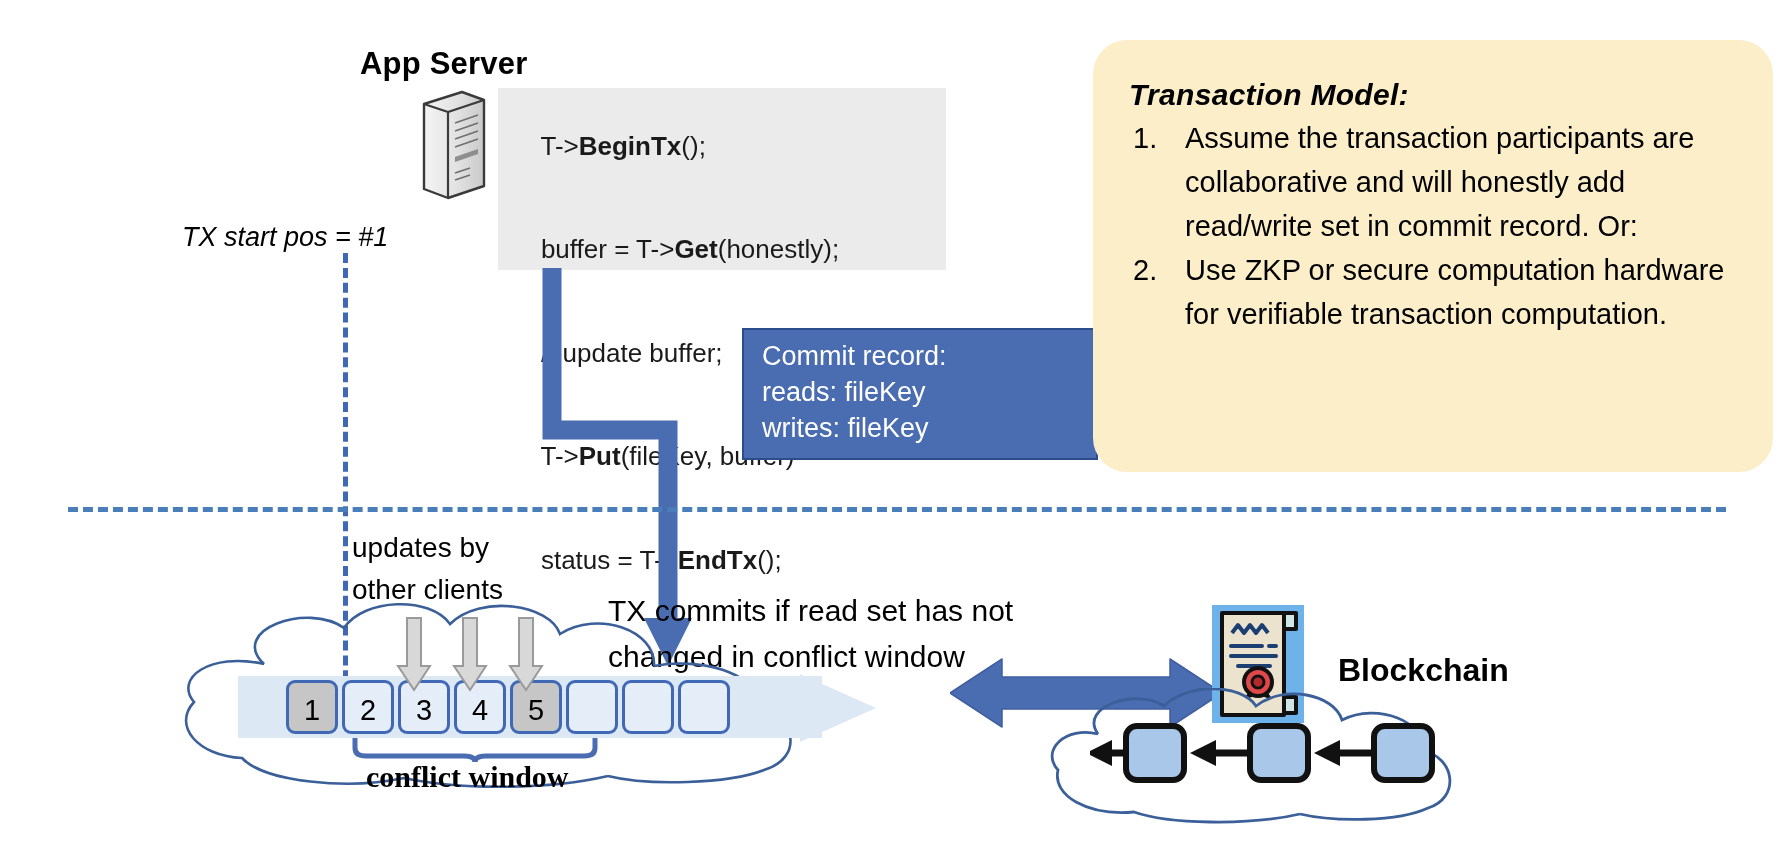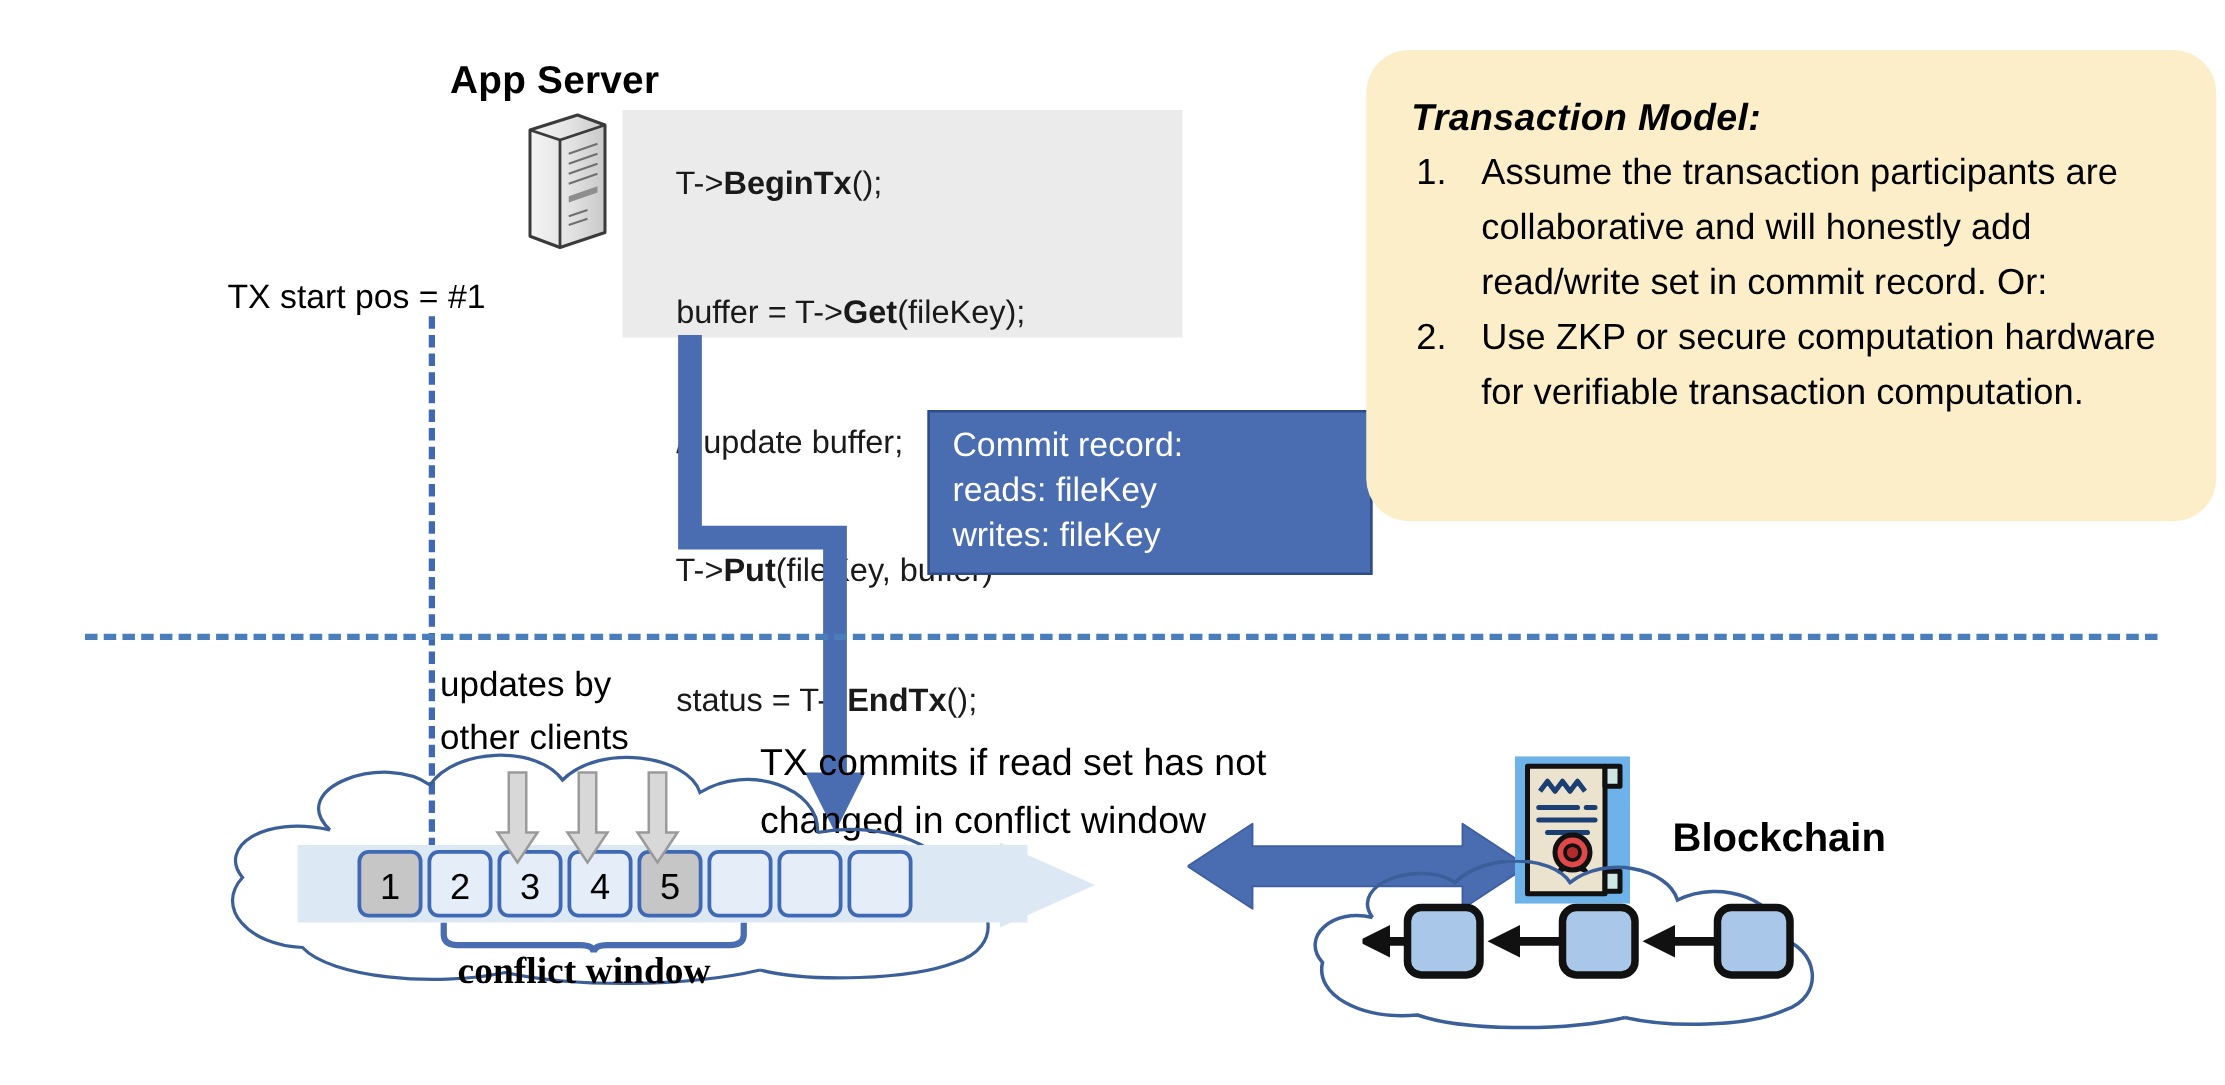--- a/index.html
+++ b/index.html
@@ -25,21 +25,21 @@
     background:#ebebeb;
     padding:6px 0 0 14px;
     box-sizing:border-box;
   }
   #code-block .line{
     font-size:26px; line-height:34.5px; color:#1a1a1a; white-space:pre;
   }
   #code-block .line b{font-weight:bold;}
 
   
-  #tx-start-label{ left:182px; top:222px; font-size:27px; }
+  #tx-start-label{ left:182px; top:222px; font-size:27px;font-style:italic; }
   #tx-start-line{
     left:343px; top:253px; width:0; height:472px;
     border-left:5px dashed #3f69b5;
   }
 
   
   #separator{
     left:68px; top:507px; width:1658px; height:0;
     border-top:5px dashed #4a7ebb;
   }
@@ -52,21 +52,21 @@
   }
   #commit-record .crline{
     color:#ffffff;font-size:27px;line-height:36px;white-space:pre;
   }
 
   
   #commit-arrow{ left:540px; top:268px; width:260px; height:420px; }
 
   
   #tx-model{
-    left:1093px; top:40px; width:680px; height:377px;
+    left:1093px; top:40px; width:680px; height:432px;
     background:#fbeec9; border-radius:34px;
     padding:38px 26px 0 36px; box-sizing:border-box;
   }
   #tx-model .tm-title{
     font-size:30px; font-style:italic; font-weight:bold;
     margin-bottom:4px; letter-spacing:.3px;
   }
   #tx-model ol{ margin:0; padding:0; list-style:none; }
   #tx-model li{
     font-size:29px; line-height:44px; position:relative;
@@ -150,21 +150,21 @@
     </g>
     <path d="M37 67 L60 59 L60 64 L37 72 Z" fill="#8e8e8e"></path>
   </svg>
 </div>
 
 <div class="abs" id="code-block">
   <div class="line">
     <span>T-&gt;</span><b>BeginTx</b><span>();</span>
   </div>
   <div class="line">
-    <span>buffer = T-&gt;</span><b>Get</b><span>(fileKey);</span>
+    <span>buffer = T-&gt;</span><b>Get</b><span>(honestly);</span>
   </div>
   <div class="line">
     <span>// update buffer;</span><b></b><span></span>
   </div>
   <div class="line">
     <span>T-&gt;</span><b>Put</b><span>(fileKey, buffer)</span>
   </div>
   <div class="line">
     <span>status = T-&gt;</span><b>EndTx</b><span>();</span>
   </div>

